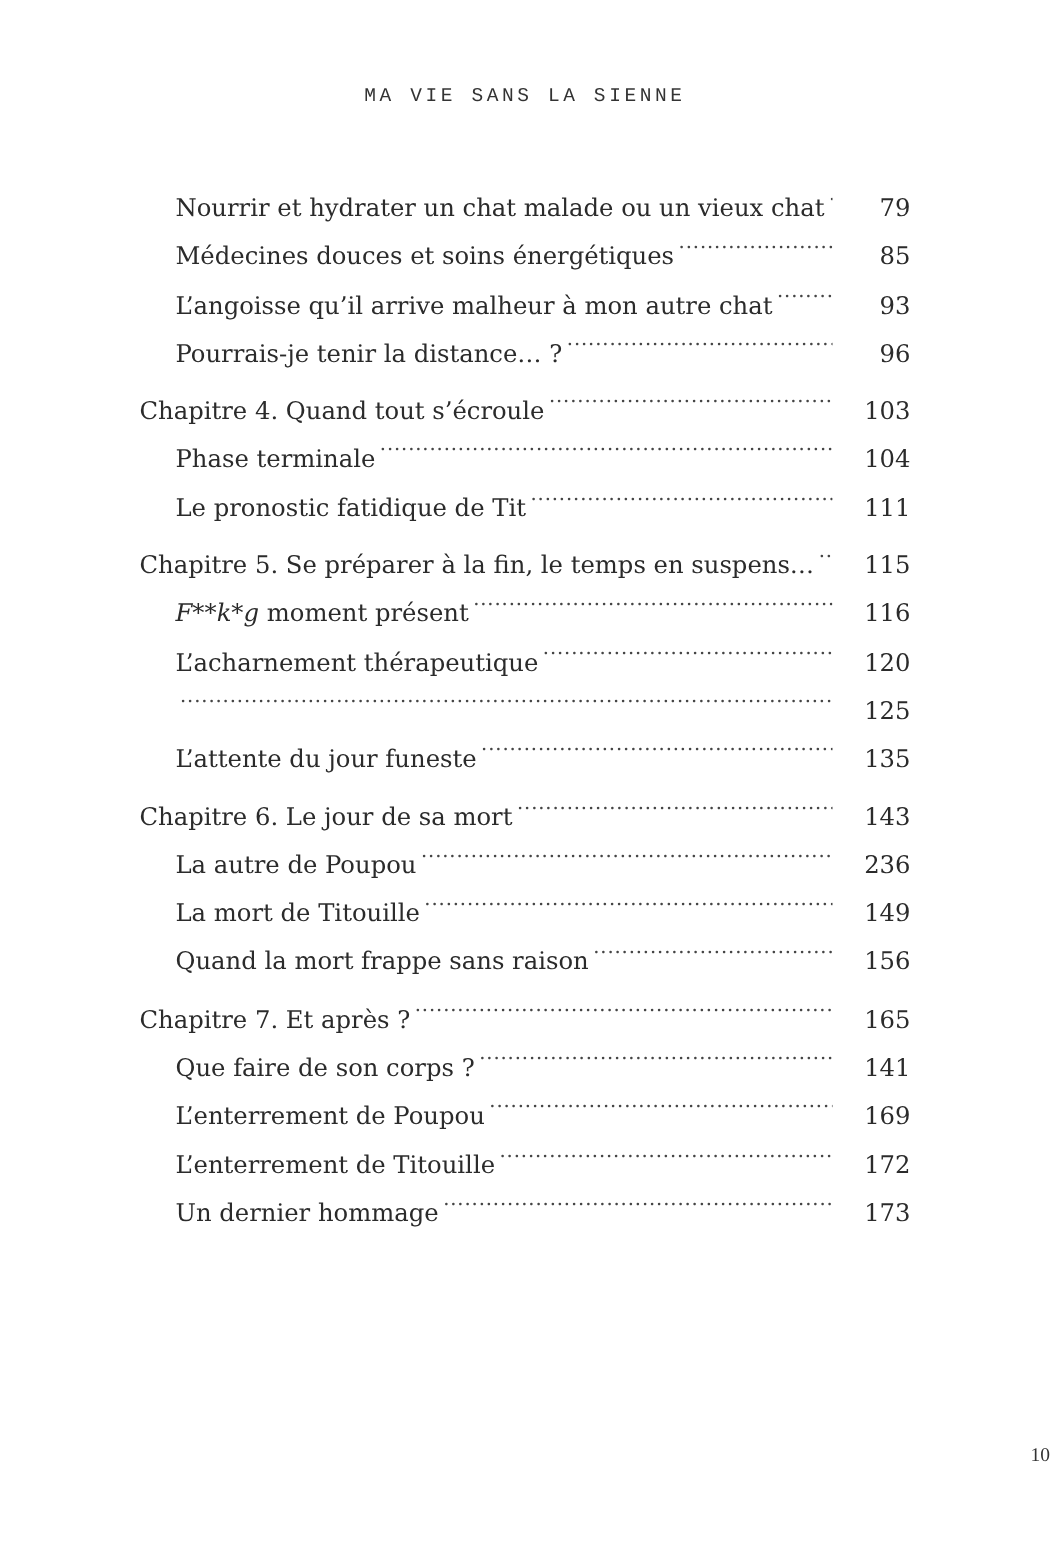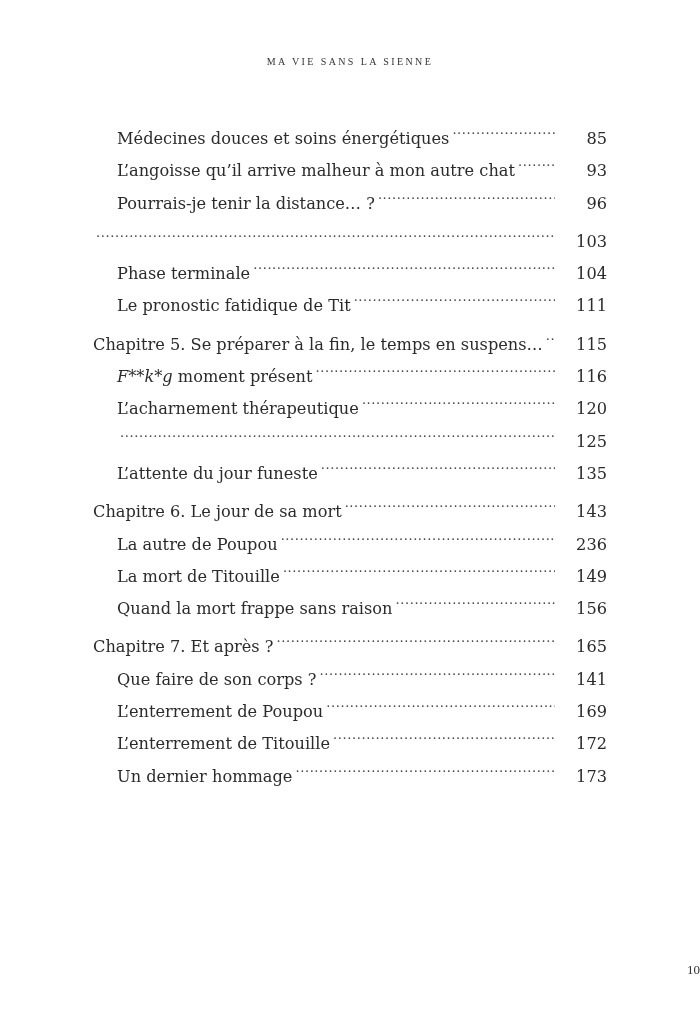--- a/index.html
+++ b/index.html
@@ -8,22 +8,22 @@
       background: #ffffff;
       color: #2b2b2b;
       font-family: "DejaVu Serif", "Liberation Serif", serif;
       position: relative;
       overflow: hidden;
     }
     .running-head {
       position: absolute;
       top: 56px; left: 0; width: 700px;
       text-align: center;
-      font-family: Liberation Serif, serif;
-      font-size: 10px;
+      font-family: Liberation Mono, monospace;
+      font-size: 13px;
       letter-spacing: 2.4px;
       color: #333;
     }
     .toc {
       position: absolute;
       top: 112px; left: 93px;
       width: 514px;
     }
     .group { margin-bottom: 6px; }
     .entry {
@@ -68,38 +68,44 @@
   </style>
 </head>
 <body>
 
 <div class="running-head">MA VIE SANS LA SIENNE</div>
 
 <div class="toc">
 
   <div class="group">
     <div class="entry sub">
+      <span class="title">Nourrir et hydrater un chat malade ou un vieux chat</span>
+      <span class="leader"></span>
+      <span class="page">79</span>
+    </div>
+    <div class="entry sub">
       <span class="title">Médecines douces et soins énergétiques</span>
       <span class="leader"></span>
       <span class="page">85</span>
     </div>
     <div class="entry sub">
       <span class="title">L’angoisse qu’il arrive malheur à mon autre chat</span>
       <span class="leader"></span>
       <span class="page">93</span>
     </div>
     <div class="entry sub">
       <span class="title">Pourrais-je tenir la distance… ?</span>
       <span class="leader"></span>
       <span class="page">96</span>
     </div>
   </div>
 
   <div class="group">
     <div class="entry chapter">
+      <span class="title">Chapitre 4. Quand tout s’écroule</span>
       <span class="leader"></span>
       <span class="page">103</span>
     </div>
     <div class="entry sub">
       <span class="title">Phase terminale</span>
       <span class="leader"></span>
       <span class="page">104</span>
     </div>
     <div class="entry sub">
       <span class="title">Le pronostic fatidique de Tit</span>

